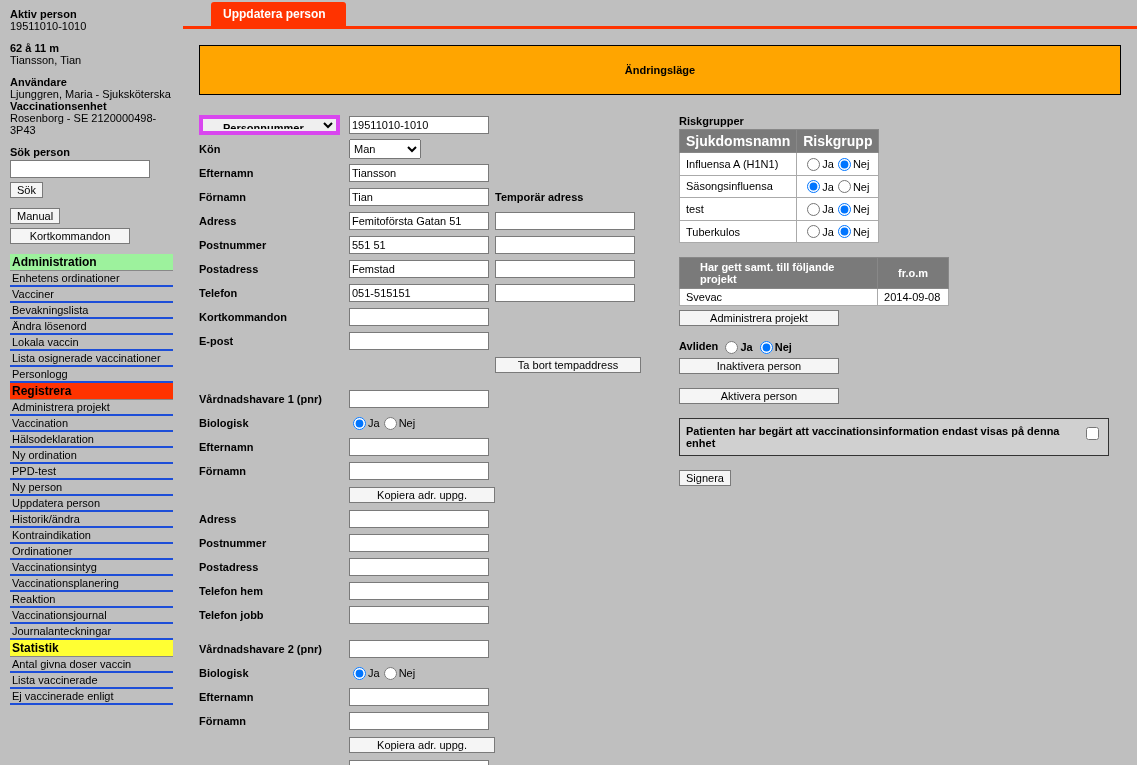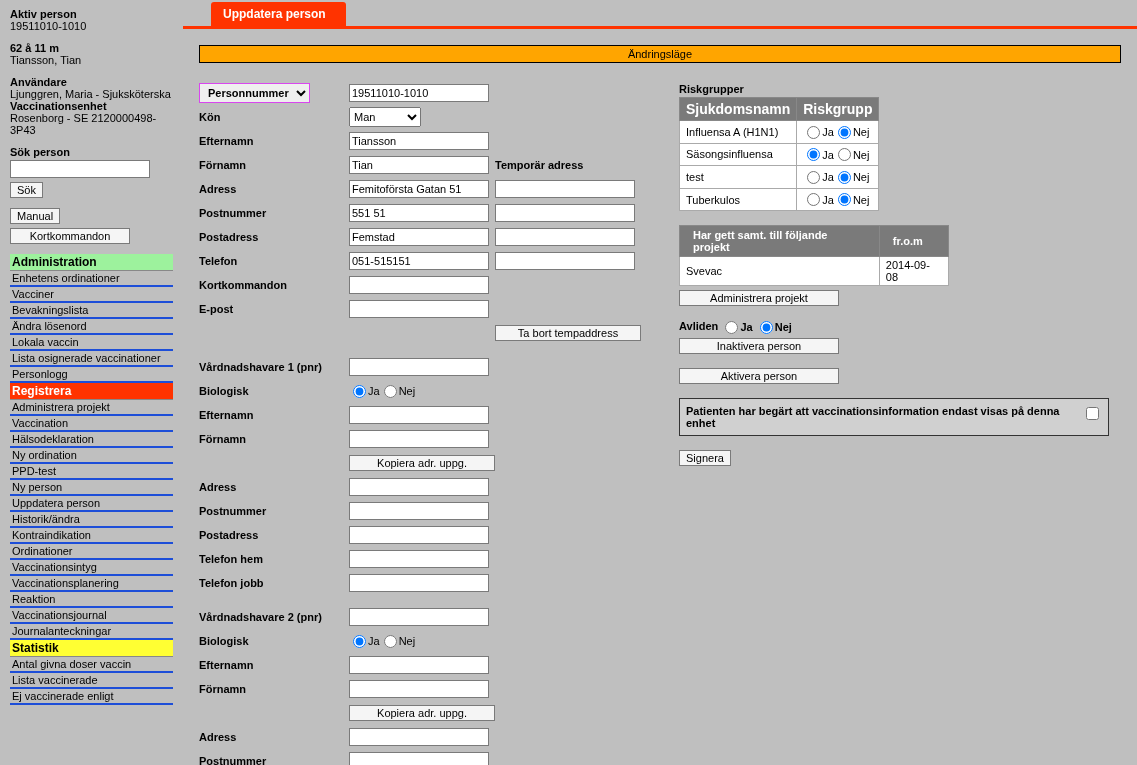--- a/index.html
+++ b/index.html
@@ -38,21 +38,21 @@
   }
   .sidebar .btnrow { margin-top: 4px; }
   .menu-list { margin-top: 6px; }
   .menu-header {
     font-weight: bold;
     font-size: 12px;
     padding: 1px 2px;
     border-bottom: 1px solid #888;
   }
   .menu-admin  { background: #9df29d; }
-  .menu-reg    { background: #ff3300; color:#ffffff; }
+  .menu-reg    { background: #ff3300; color:#000000; }
   .menu-stat   { background: #ffff33; }
   .menu-item {
     padding: 1px 2px;
     border-bottom: 2px solid #1d4ed8;
     cursor: pointer;
     color: #000;
   }
   
   .main {
     flex: 1;
@@ -84,22 +84,22 @@
     padding: 20px 16px 0 16px;
     display: flex;
     gap: 20px;
     align-items: flex-start;
   }
   .mode-bar {
     margin: 16px 16px 0 16px;
     background: #ffa500;
     border: 1px solid #000;
     text-align: center;
-    font-weight: normal;
-    padding: 2px 0;
+    font-weight: bold;
+    padding: 18px 0;
   }
   .left-col { width: 460px; }
   .right-col { flex: 1; }
   .row {
     display: flex;
     align-items: center;
     margin-bottom: 4px;
     min-height: 20px;
   }
   .row .lbl {
@@ -118,24 +118,25 @@
     border: 1px solid #7a7a7a;
     padding: 0 2px;
     font-size: 11px;
   }
   .row select {
     font-size: 11px;
     height: 20px;
   }
   .section-gap { margin-top: 14px; }
   .pn-select {
-    border: 1px solid #d946ef;
-    font-weight: bold;
-    padding: 2px 4px;
+    border: 4px solid #d946ef;
+    font-weight: bold;
+    padding: 2px 16px;
     height: 22px;
+    text-decoration: underline;
   }
   
   .rg-title { font-weight: bold; margin-bottom: 2px; }
   table.risk {
     border-collapse: collapse;
     width: 200px;
   }
   table.risk th {
     background: #7a7a7a;
     color: #fff;
@@ -155,21 +156,21 @@
   table.proj {
     border-collapse: collapse;
     width: 270px;
     margin-top: 14px;
   }
   table.proj th {
     background: #7a7a7a;
     color: #fff;
     font-size: 11px;
     font-weight: bold;
-    padding: 3px 13px;
+    padding: 3px 20px;
     border: 1px solid #888;
     text-align: left;
   }
   table.proj td {
     border: 1px solid #aaa;
     background: #fff;
     padding: 2px 6px;
     font-size: 11px;
   }
   .rbtns button { margin-top: 4px; width: 160px; text-align:center;}

